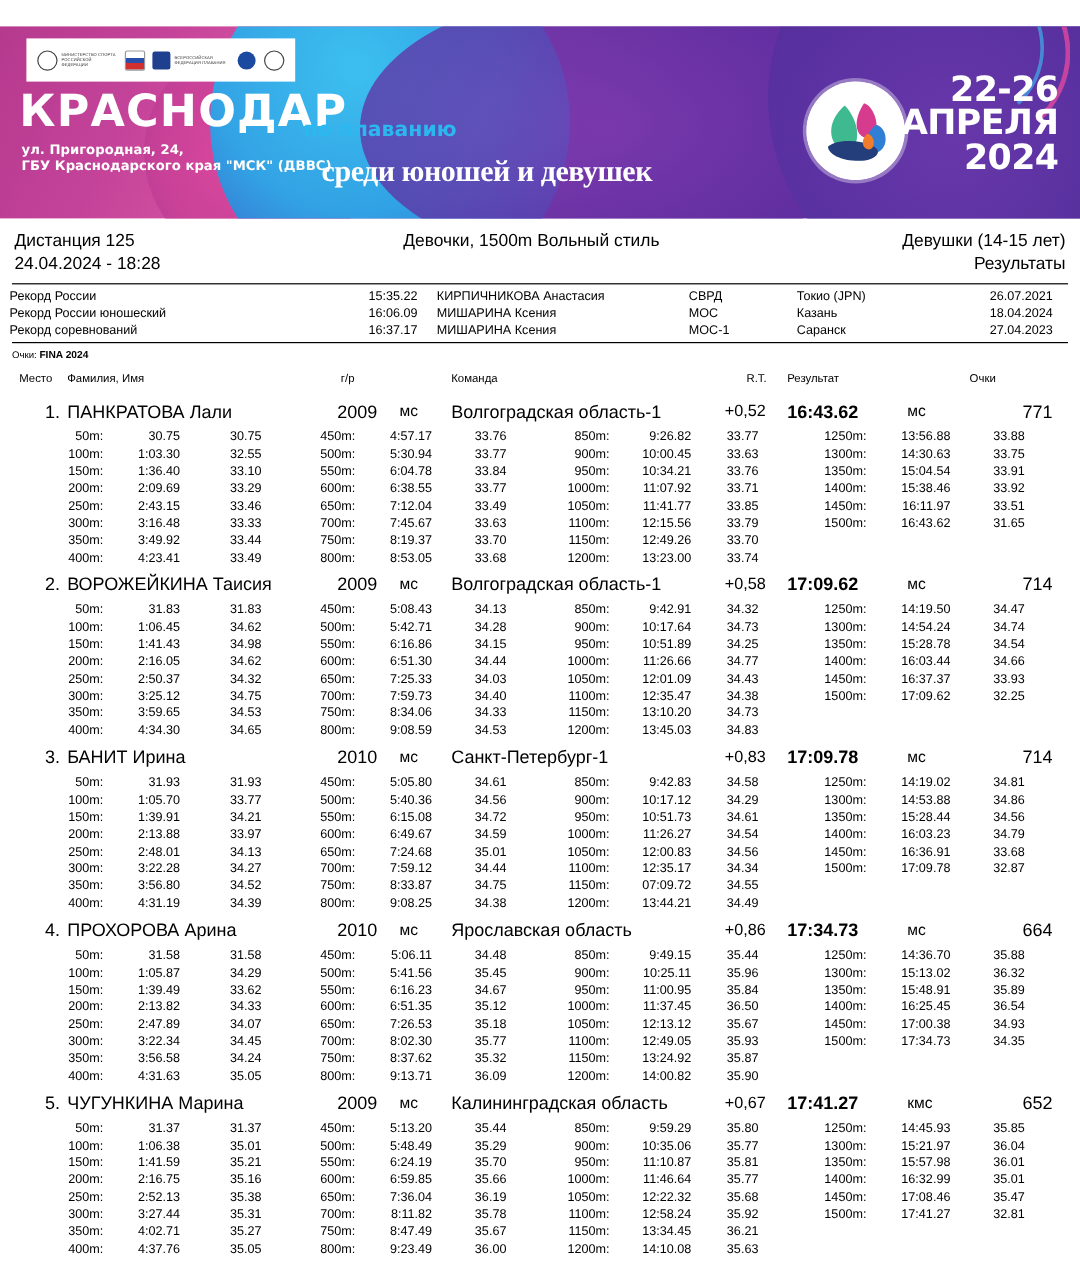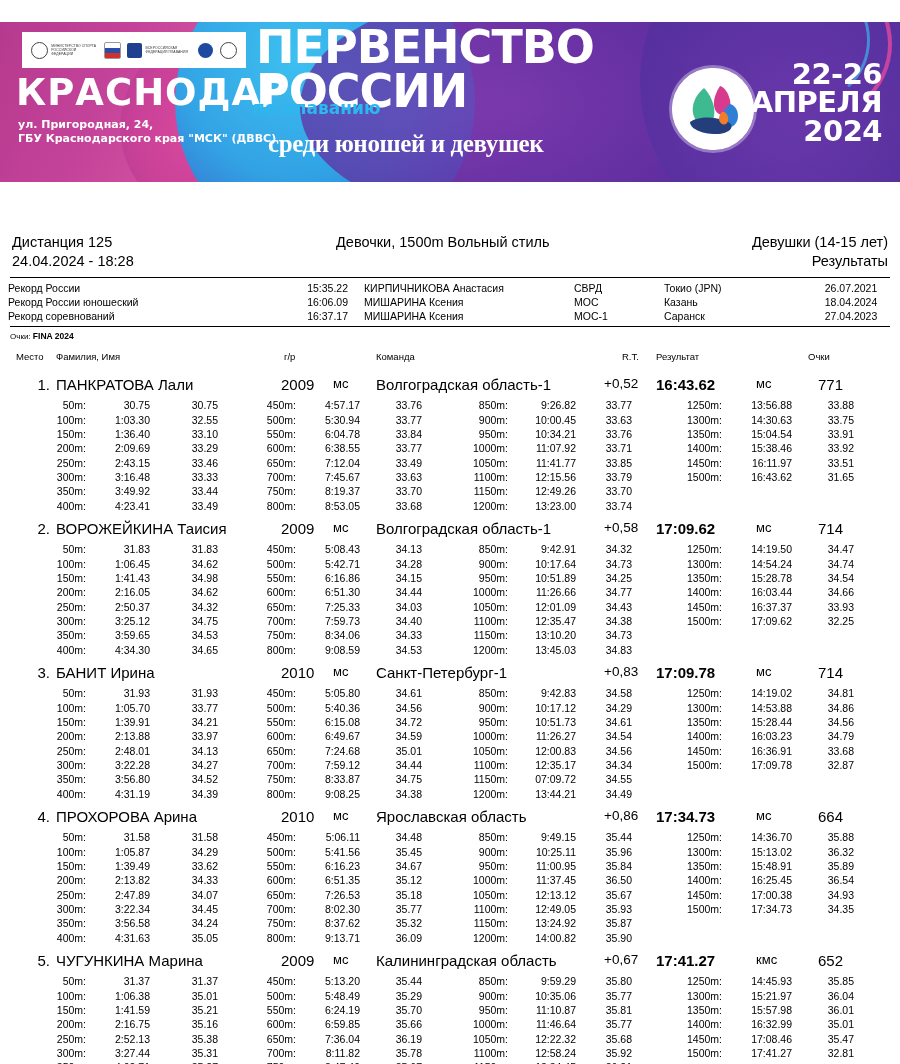--- a/index.html
+++ b/index.html
@@ -179,21 +179,21 @@
   
   .doc { padding: 0 8px; box-sizing: border-box; width: 900px; }
 
   .meta-row {
     display: flex;
     justify-content: space-between;
     align-items: flex-start;
     font-size: 14.5px;
     padding: 10px 4px 0 4px;
   }
-  .meta-left, .meta-center, .meta-right { line-height: 19px; margin-top: 41px; }
+  .meta-left, .meta-center, .meta-right { line-height: 19px; }
   .meta-center { flex: 1; text-align: center; padding-top: 0; }
   .meta-right { text-align: right; }
 
   .rule-thick { border-top: 1.6px solid #000; margin: 6px 2px 3px 2px; }
   .rule-thin { border-top: 1px solid #000; margin: 3px 2px 2px 2px; }
 
   table.records {
     width: 100%;
     border-collapse: collapse;
     font-size: 10.5px;
@@ -224,21 +224,21 @@
   .ath-main { position: relative; height: 21px; font-size: 15px; white-space: nowrap; }
   .ath-main span { position: absolute; top: 0; }
   .ath-place { left: 16px; width: 26px; text-align: right; }
   .ath-name  { left: 48px; }
   .ath-year  { left: 273px; }
   .ath-rank  { left: 325px; font-size: 13px; }
   .ath-team  { left: 368px; }
   .ath-rt    { left: 596px; font-size: 13.5px; }
   .ath-res   { left: 648px; font-weight: 700; }
   .ath-resrank { left: 748px; font-size: 13px; }
-  .ath-pts   { left: 810px; }
+  .ath-pts   { left: 844px; }
 
   .splits {
     width: 100%;
     border-collapse: collapse;
     font-size: 10.5px;
     table-layout: fixed;
     margin-top: 1px;
   }
   .splits td { padding: 0.7px 0; white-space: nowrap; height: 13px; }
   .c-dist { text-align: right; }
@@ -294,24 +294,20 @@
       <span class="glyph circ"></span>
     </div>
   </div>
 
   <div class="city-name">КРАСНОДАР</div>
   <div class="venue">
     <div>ул. Пригородная, 24,</div>
     <div>ГБУ Краснодарского края "МСК" (ДВВС)</div>
   </div>
 
-  <div class="title-block">
-    <div class="t-line1">ПЕРВЕНСТВО</div>
-    <div class="t-line2">РОССИИ</div>
-  </div>
   <div class="t-sub-swim">по плаванию</div>
   <div class="t-line3">среди юношей и девушек</div>
 
   <div class="event-logo">
     <svg viewBox="0 0 82 82" width="82" height="82" aria-hidden="true">
       <circle cx="41" cy="41" r="41" fill="#ffffff"></circle>
       <path d="M32 20 C20 30 18 44 24 52 C30 60 40 58 42 48 C44 38 38 26 32 20 Z" fill="#3fb98f"></path>
       <path d="M48 18 C40 30 40 42 47 46 C54 50 60 42 58 32 C56 24 52 19 48 18 Z" fill="#d63b8e"></path>
       <path d="M58 36 C50 42 48 52 53 57 C58 62 66 57 66 48 C66 41 62 37 58 36 Z" fill="#2f7fd4"></path>
       <path d="M18 54 C26 48 44 48 56 54 C64 58 58 66 44 66 C28 66 18 60 18 54 Z" fill="#233e7a"></path>

